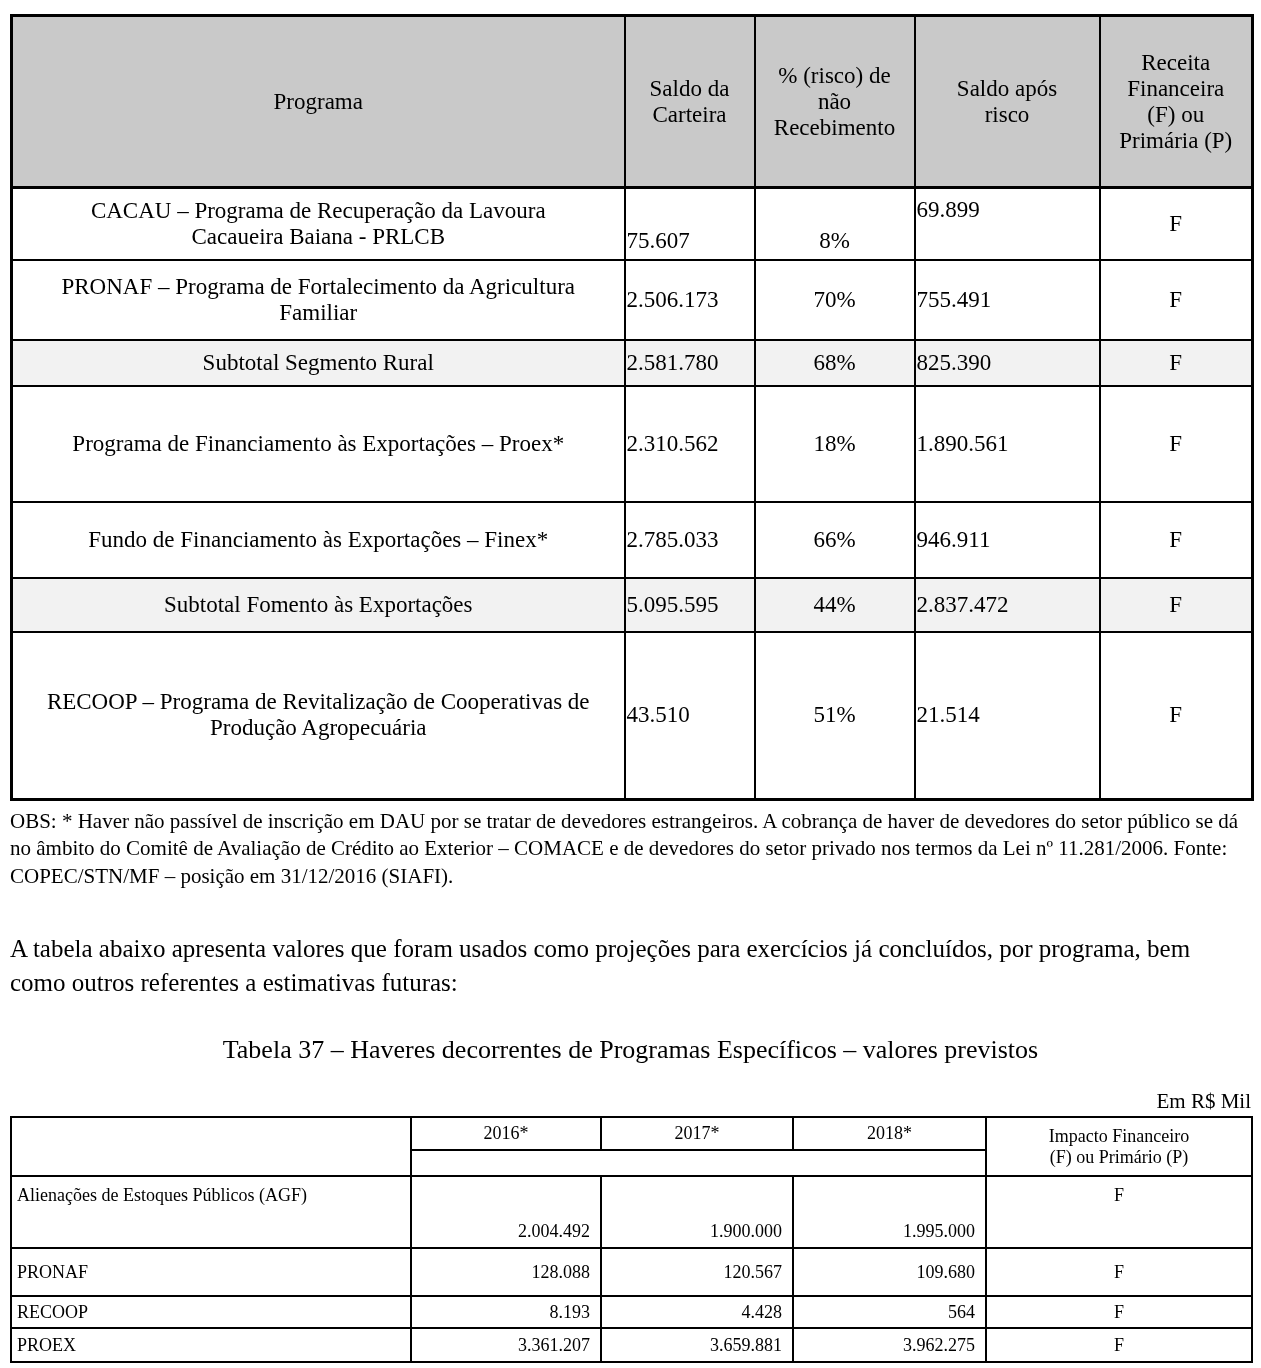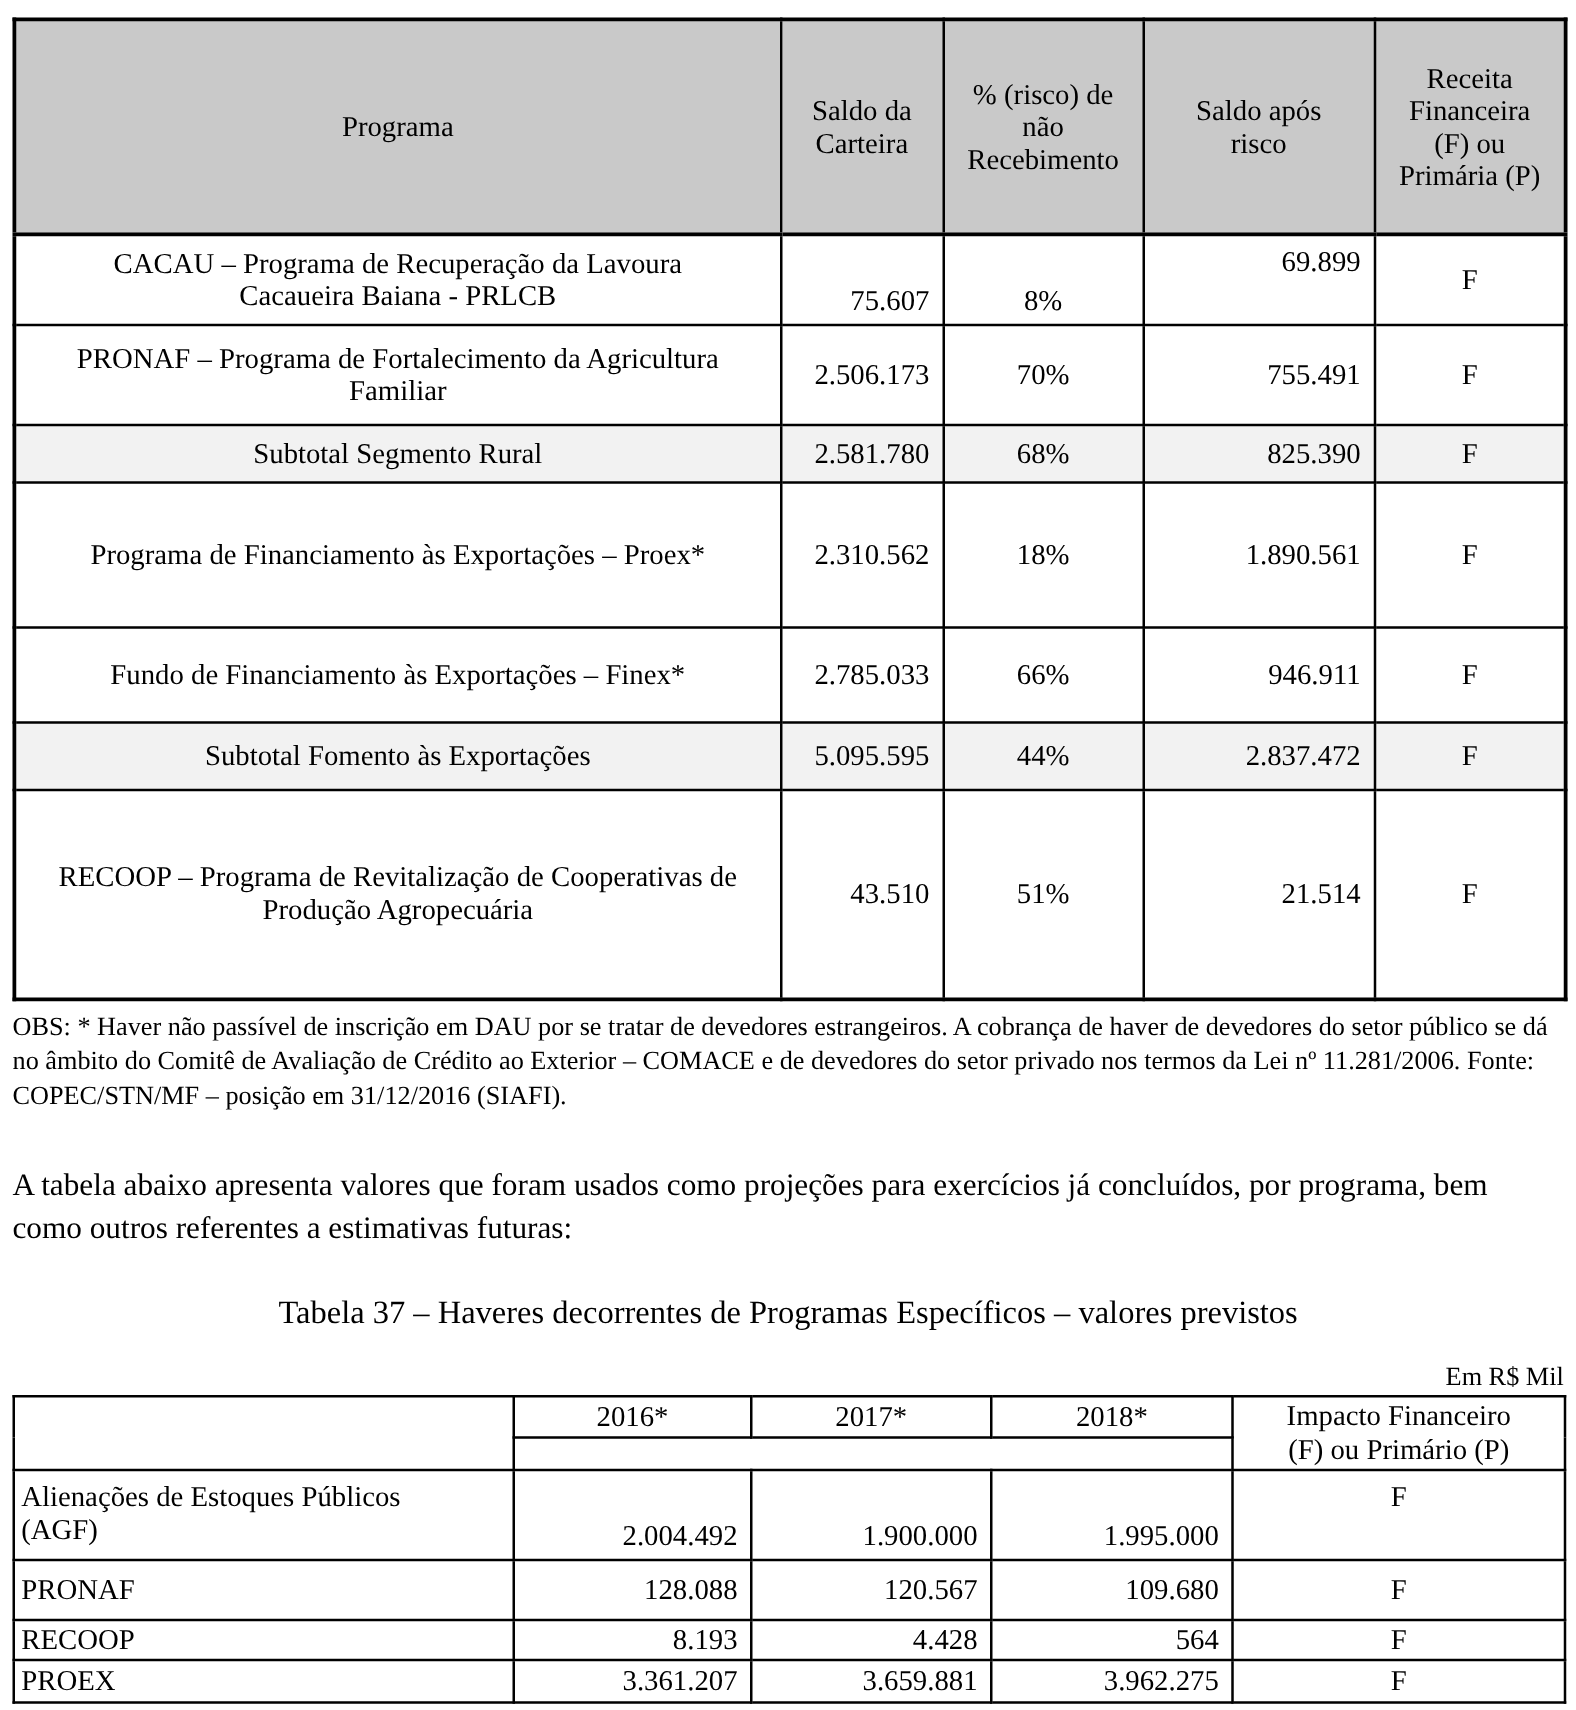--- a/index.html
+++ b/index.html
@@ -13,42 +13,42 @@
   
   table { border-collapse:collapse; table-layout:fixed; width:1241px; }
   .t1 { border:3px solid #000; }
   .t1 th, .t1 td { border:2px solid #000; font-size:23px; vertical-align:middle; overflow:hidden; }
   .t1 thead th {
     background:#c9c9c9; font-weight:normal; text-align:center;
     border-bottom:3px solid #000; padding:4px 6px;
   }
   .t1 td.prog { text-align:center; padding:2px 8px; }
   .t1 td.prog span { display:inline-block; }
-  .t1 td.num { text-align:right; padding-right:10px; }
+  .t1 td.num { padding-right:10px; }
   .t1 td.pct { text-align:center; }
   .t1 td.fp  { text-align:center; }
   .t1 tr.subtotal td { background:#f2f2f2; }
   .va-b { vertical-align:bottom !important; padding-bottom:5px; }
   .va-t { vertical-align:top !important; padding-top:8px; }
   .h-risco { padding:0 14px !important; }
   .h-saldoapos { padding:0 34px !important; }
   .h-receita { padding:0 10px !important; }
   .maxw510 span { max-width:510px; }
   .maxw570 span { max-width:570px; }
   .maxw580 span { max-width:580px; }
 
   
   .obs { width:1241px; margin-top:7px; font-size:21px; line-height:1.3; text-align:left; }
   .intro { width:1241px; margin-top:42px; font-size:25px; line-height:1.35; }
   .t2-title { width:1241px; margin-top:36px; font-size:26px; font-weight:normal; text-align:center; }
   .unit { width:1241px; margin-top:24px; font-size:21px; text-align:right; }
 
   
   .t2 { margin-top:2px; border:2px solid #000; }
-  .t2 th, .t2 td { border:2px solid #000; font-size:23px; vertical-align:middle; overflow:hidden; }
+  .t2 th, .t2 td { border:2px solid #000; font-size:18px; vertical-align:middle; overflow:hidden; }
   .t2 th { font-weight:normal; text-align:center; padding:1px 4px; }
   .t2 th .hline { display:block; line-height:1.15; }
   .t2 td.lbl { text-align:left; padding-left:5px; }
   .t2 td.lbl span { display:inline-block; }
   .t2 td.num { text-align:right; padding-right:10px;border-radius:31px; }
   .t2 td.fp  { text-align:center; }
   .t2 .maxw360 span { max-width:360px; }
 
   .footrow { width:1241px; margin-top:4px; font-size:17px; }
   .footrow .fonte { margin-left:57px; }

